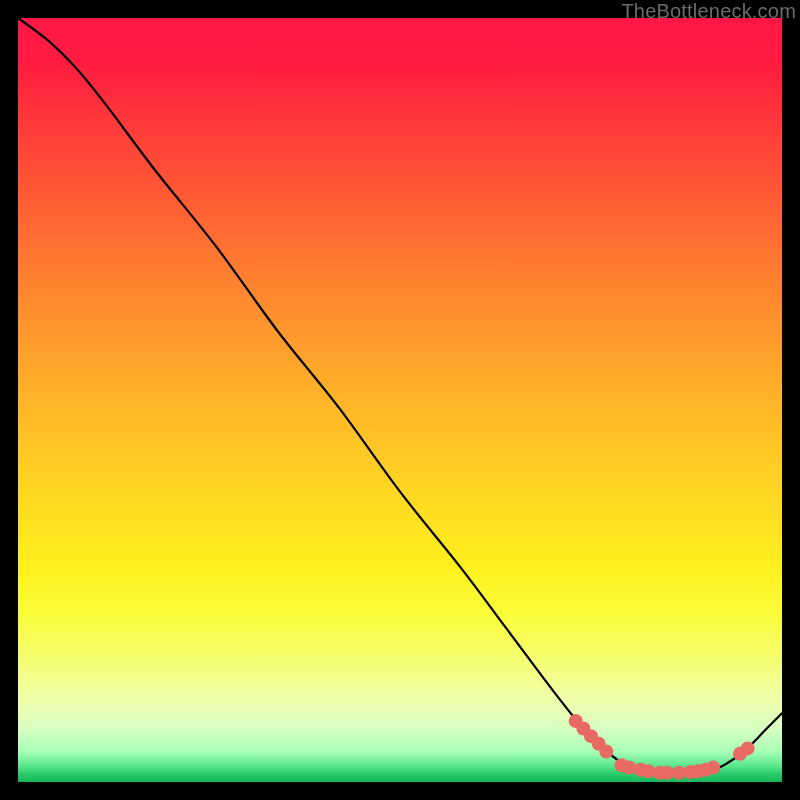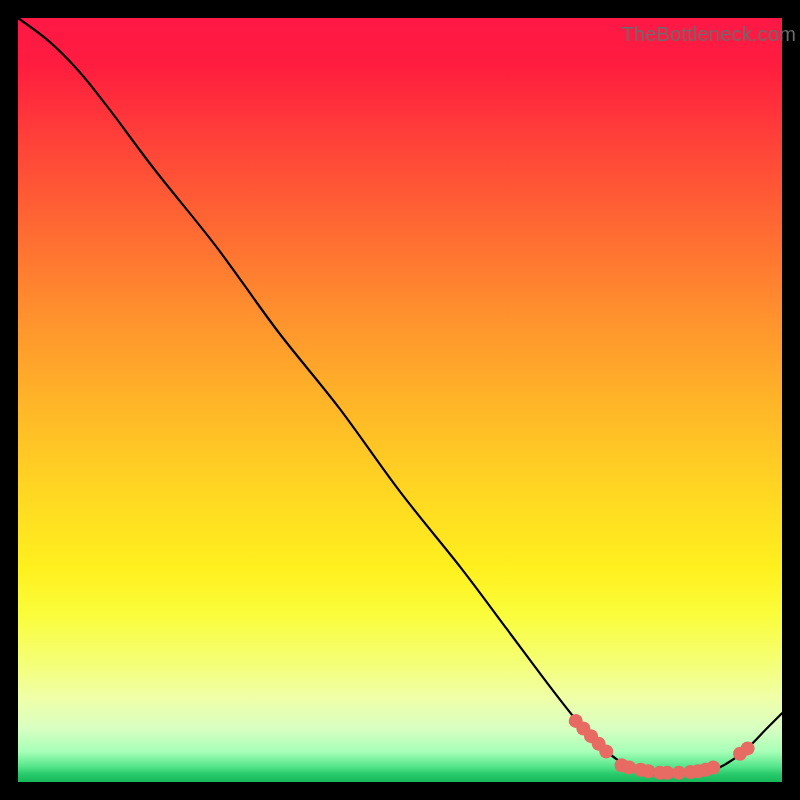--- a/index.html
+++ b/index.html
@@ -45,21 +45,20 @@
     );
   }
   .watermark {
     position: absolute;
     top: 0px;
     right: 4px;
     color: #6b6b6b;
     font-size: 20px;
     letter-spacing: 0.2px;
     user-select: none;
-    margin-top: 23px;
   }
   svg.curve {
     position: absolute;
     left: 0;
     top: 0;
     width: 764px;
     height: 764px;
     overflow: visible;
   }
   .curve-path {

